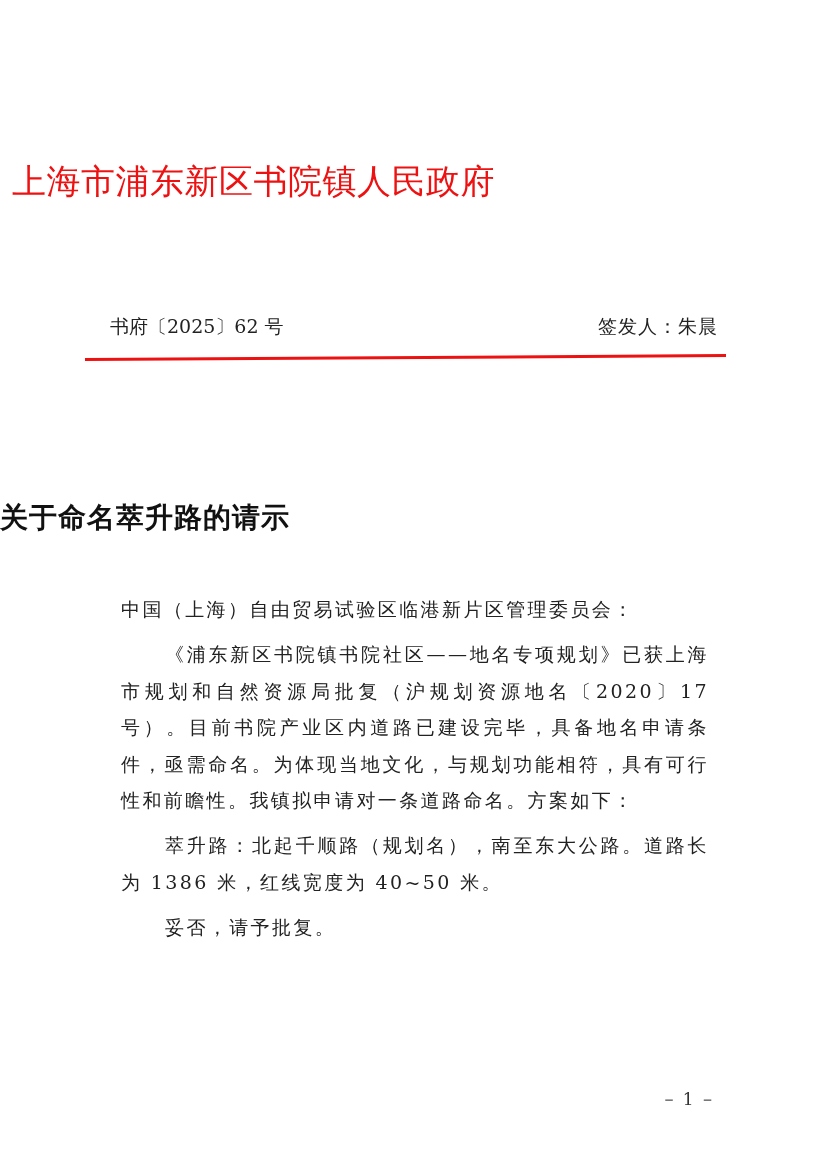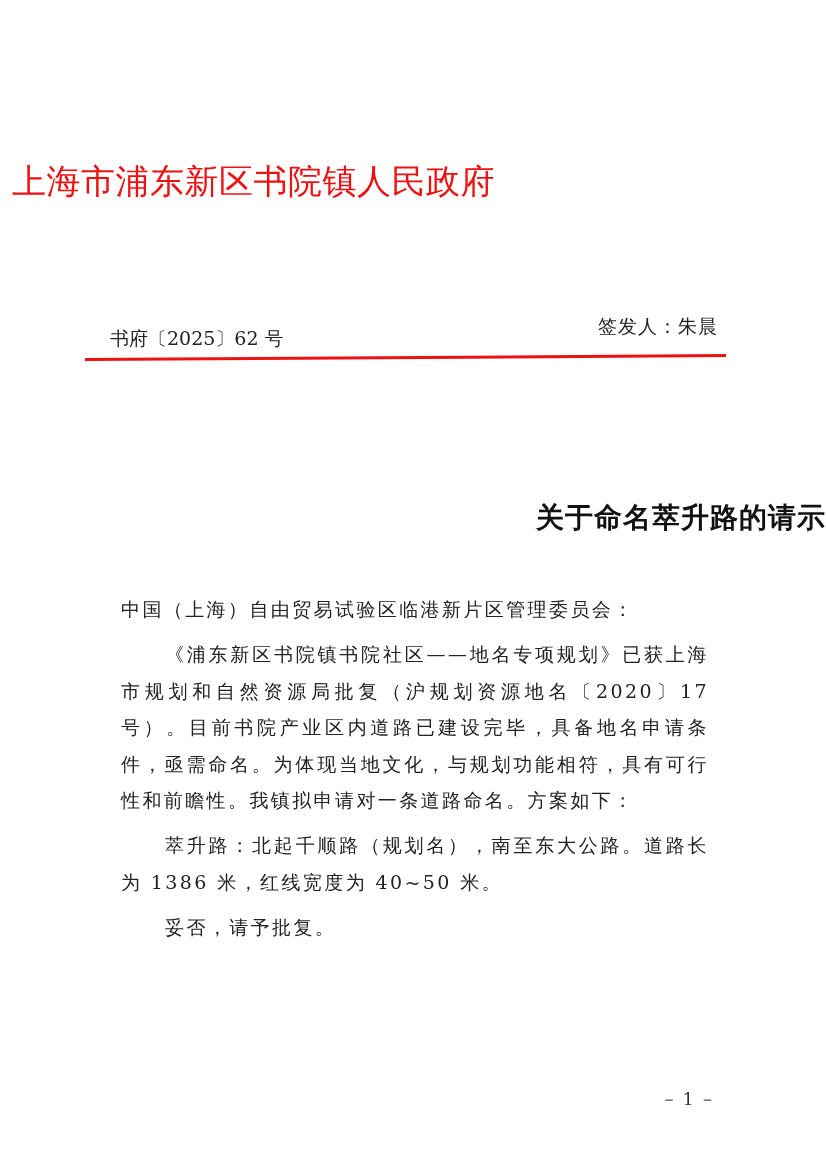--- a/index.html
+++ b/index.html
@@ -1,25 +1,25 @@
 <!DOCTYPE html>
 <html><head>
 <meta charset="utf-8">
 <style>
   html, body { margin: 0; padding: 0; background: #ffffff; }
   body { width: 826px; height: 1169px; position: relative; overflow: hidden;
          font-family: "DejaVu Serif", "Liberation Serif", serif; color: #1a1a1a; }
   .header-title { position: absolute; left: 12px; width: 744px; top: 156px; 
     font-family: "DejaVu Sans", "Liberation Sans", sans-serif; font-size: 34px; color: #ee1111;
     letter-spacing: 0.5px; line-height: 50px; }
-  .doc-number { position: absolute; left: 110px; top: 312px; font-size: 19px; line-height: 28px; color: #222; margin-top: 12px; }
+  .doc-number { position: absolute; left: 110px; top: 312px; font-size: 19px; line-height: 28px; color: #222; }
   .issuer { position: absolute; right: 108px; top: 312px; font-size: 19px; line-height: 28px; color: #222; letter-spacing: 1px; text-align: right; }
   .red-rule { position: absolute; left: 85px; top: 358px; width: 641px; height: 3px; background: #ee1111;
     transform: rotate(-0.35deg); transform-origin: left center; }
-  .doc-title { position: absolute; left: 0; width: 826px; top: 496px; text-align: right; font-size: 28px;
+  .doc-title { position: absolute; left: 0; width: 826px; top: 496px; text-align: left; font-size: 28px;
     font-weight: bold; line-height: 44px; color: #111; letter-spacing: 1px; }
   .body { position: absolute; left: 112px; width: 606px; top: 582px; font-size: 19px; line-height: 36.4px;
     color: #222; text-align: justify; letter-spacing: 2.4px; }
   .body p { margin: 9px; }
   .body .indent { text-indent: 44px; }
   .page-number { position: absolute; right: 110px; top: 1087px; font-size: 17px; color: #333; line-height: 24px; }
 </style>
 </head>
 <body>
 

